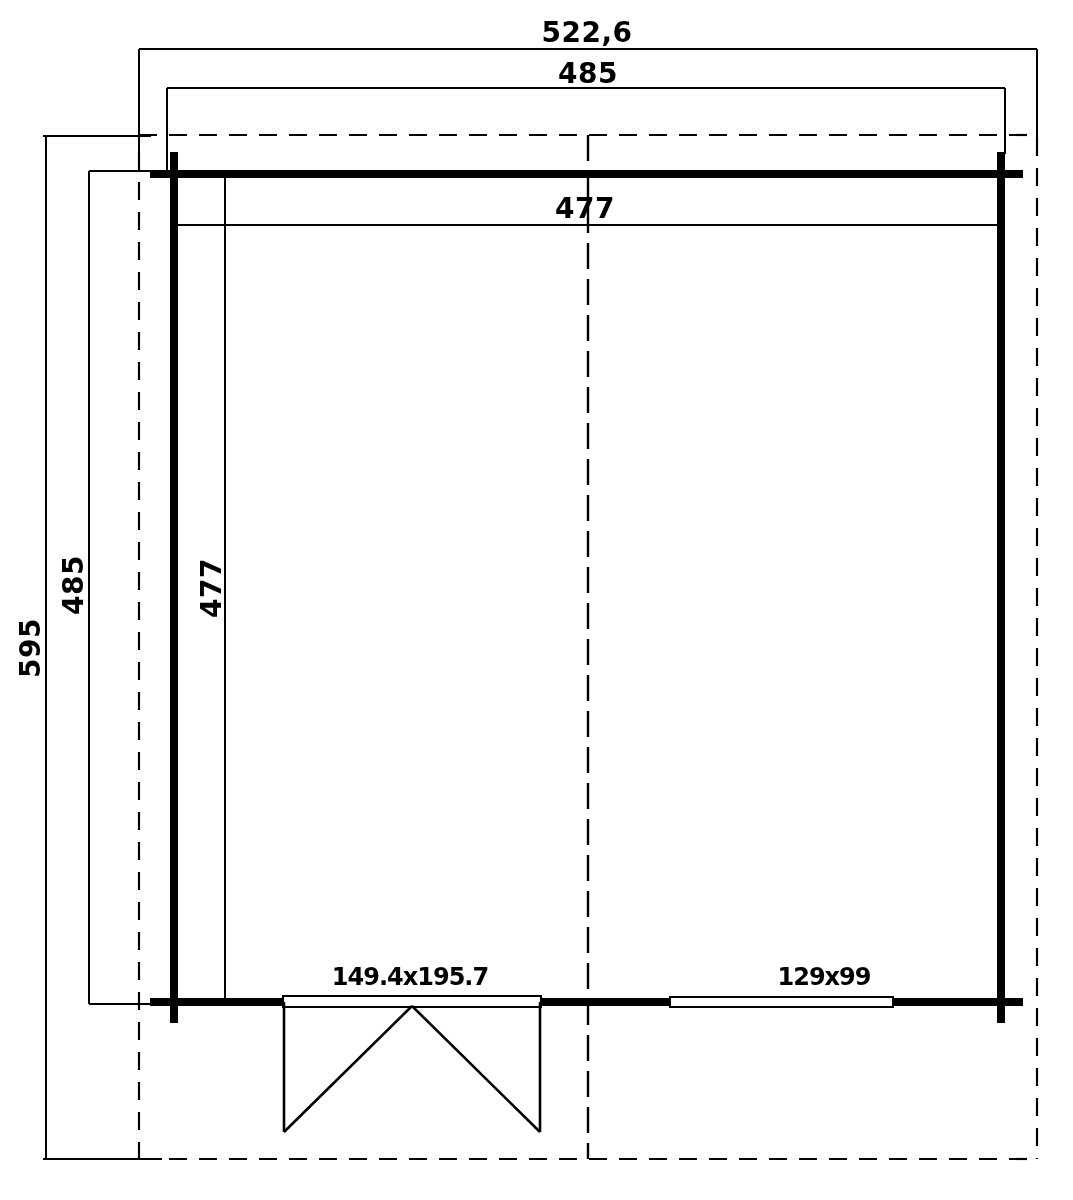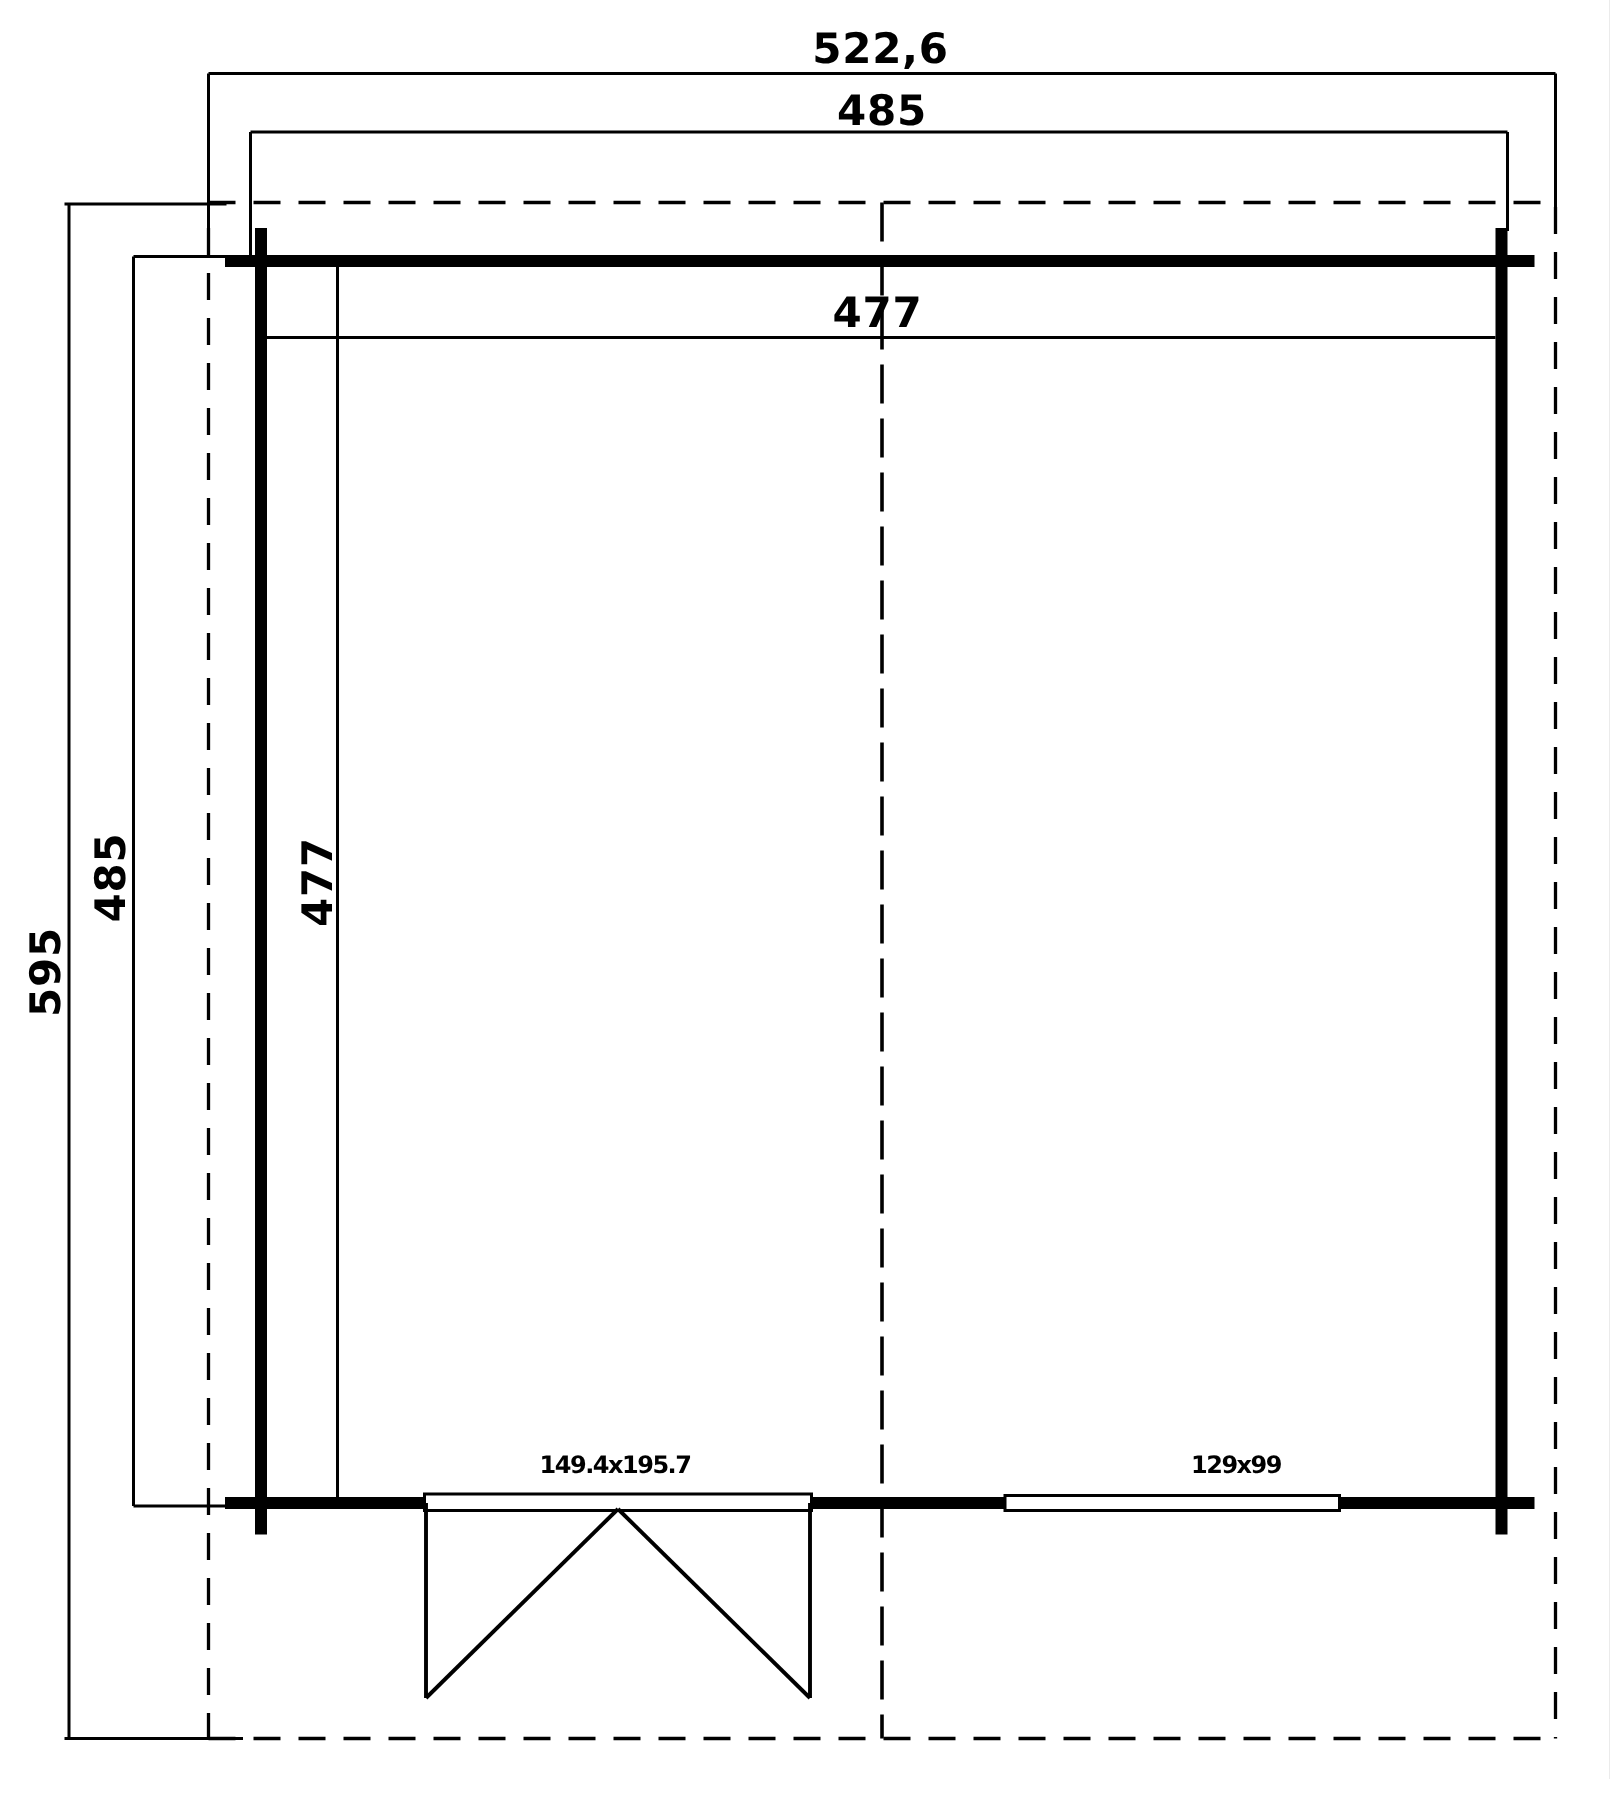--- a/index.html
+++ b/index.html
@@ -4,42 +4,42 @@
 <style>
   html, body {
     margin: 0;
     padding: 0;
     background: #ffffff;
   }
   #stage {
     position: relative;
     width: 1073px;
     height: 1200px;
-    background: #a3a3a3;
+    background: #0369a1;
     overflow: hidden;
     font-family: "DejaVu Sans", sans-serif;
   }
   #plan-svg {
     position: absolute;
     left: 0;
     top: 0;
   }
   .dim-label {
     position: absolute;
     font-weight: bold;
     color: #000000;
     white-space: nowrap;
     line-height: 1;
   }
   .dim-label.big {
     font-size: 28px;
     letter-spacing: 0.5px;
   }
   .dim-label.small {
-    font-size: 16px;
+    font-size: 24px;
     letter-spacing: -1px;
   }
 </style>
 </head>
 <body>
 
 <div id="stage">
 
   <svg id="plan-svg" width="1073" height="1200" viewBox="0 0 1073 1200" style="background: rgb(255, 255, 255);">
       <line x1="139" y1="49" x2="1037" y2="49" stroke="#000000" stroke-width="2"></line>

